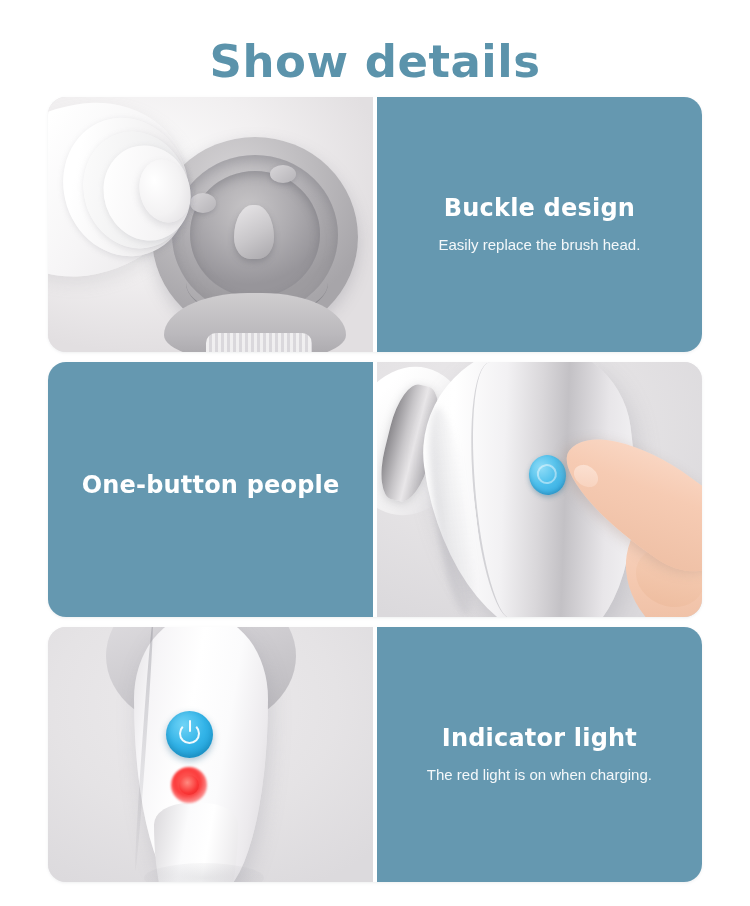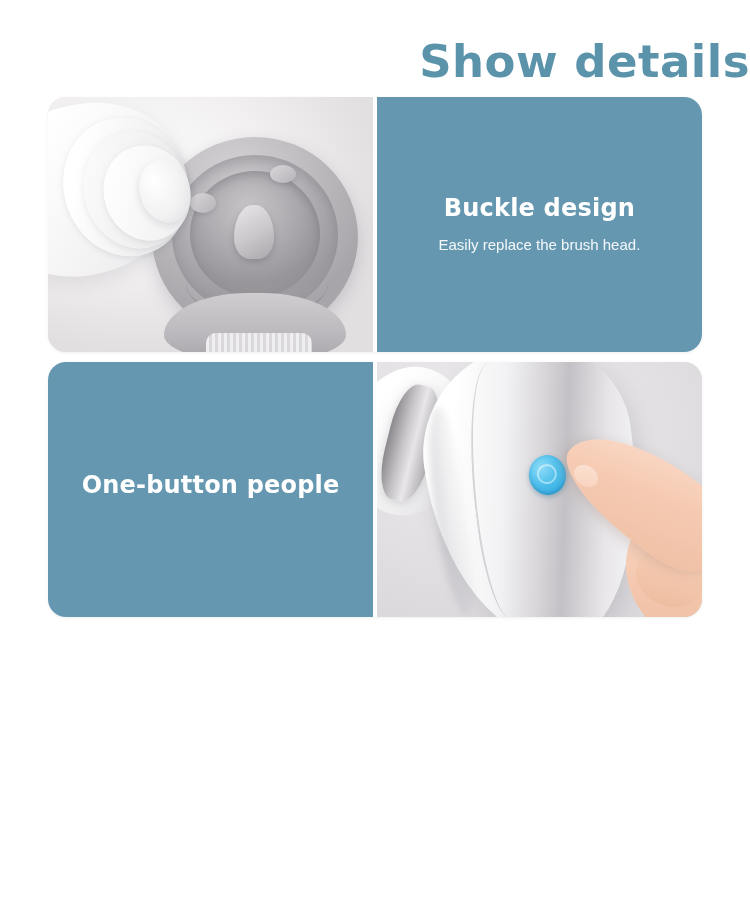--- a/index.html
+++ b/index.html
@@ -15,21 +15,21 @@
     font-family: "Liberation Sans", sans-serif;
     -webkit-font-smoothing: antialiased;
   }
 
   
   .page-title {
     position: absolute;
     left: 0;
     top: 34px;
     width: 750px;
-    text-align: right;
+    text-align: center;
     font-size: 45px;
     line-height: 56px;
     font-weight: bold;
     letter-spacing: 0.5px;
     color: #5b93ab;
     font-family: "DejaVu Sans", sans-serif;
     user-select: none;
   }
 
   
@@ -450,14 +450,37 @@
         <div class="p2-button"></div>
         <div class="p2-hand"></div>
         <div class="p2-knuckle"></div>
         <div class="p2-finger"></div>
         <div class="p2-nail"></div>
       </div>
     </div>
 
   </div>
 
+  <div class="row">
+
+    <div class="half photo">
+      <div class="photo-inner">
+        <div class="p3-bg"></div>
+        <div class="p3-head"></div>
+        <div class="p3-body"></div>
+        <div class="p3-neck"></div>
+        <div class="p3-base-shadow"></div>
+        <div class="p3-button">
+          <div class="p3-power-icon"></div>
+        </div>
+        <div class="p3-led"></div>
+        <div class="p3-led-core"></div>
+      </div>
+    </div>
+
+    <div class="half panel">
+      <p class="panel-heading">Indicator light</p>
+      <p class="panel-body">The red light is on when charging.</p>
+    </div>
+
+  </div>
 
 </div>
 
 </body></html>

